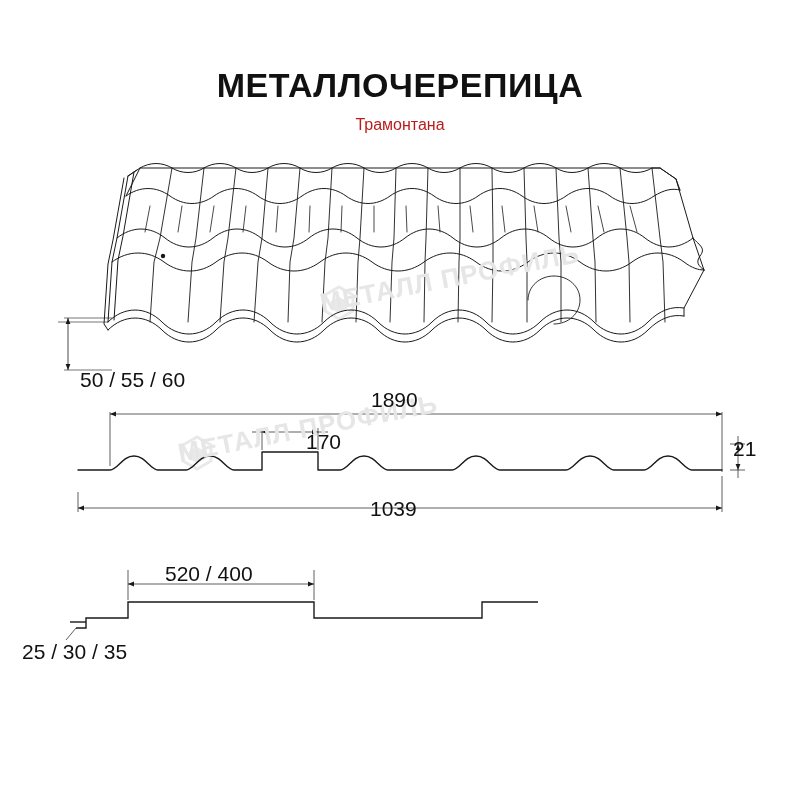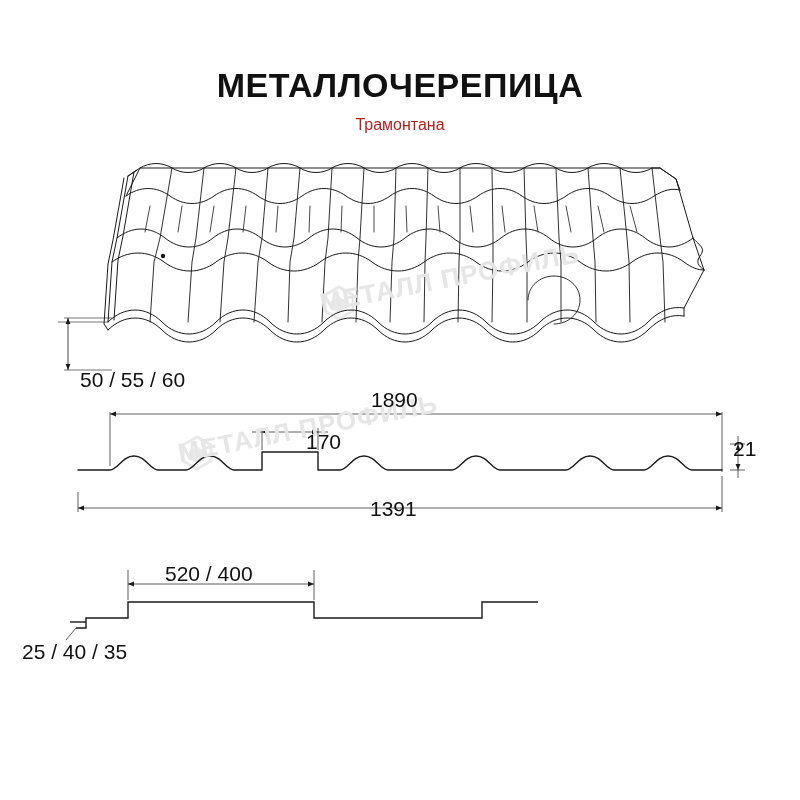--- a/index.html
+++ b/index.html
@@ -272,15 +272,15 @@
 <div class="title-main">МЕТАЛЛОЧЕРЕПИЦА</div>
 <div class="title-sub">Трамонтана</div>
 
 <div class="wm wm-a">МЕТАЛЛ ПРОФИЛЬ</div>
 <div class="wm wm-b">МЕТАЛЛ ПРОФИЛЬ</div>
 
 <div class="dim-label" style="left:80px; top:368px;">50 / 55 / 60</div>
 <div class="dim-label" style="left:371px; top:388px;">1890</div>
 <div class="dim-label" style="left:306px; top:430px;">170</div>
 <div class="dim-label" style="left:733px; top:437px;">21</div>
-<div class="dim-label" style="left:370px; top:497px;">1391</div>
+<div class="dim-label" style="left:370px; top:497px;">1039</div>
 <div class="dim-label" style="left:165px; top:562px;">520 / 400</div>
-<div class="dim-label" style="left:22px; top:640px;">25 / 40 / 35</div>
+<div class="dim-label" style="left:22px; top:640px;">25 / 30 / 35</div>
 
 </body></html>

